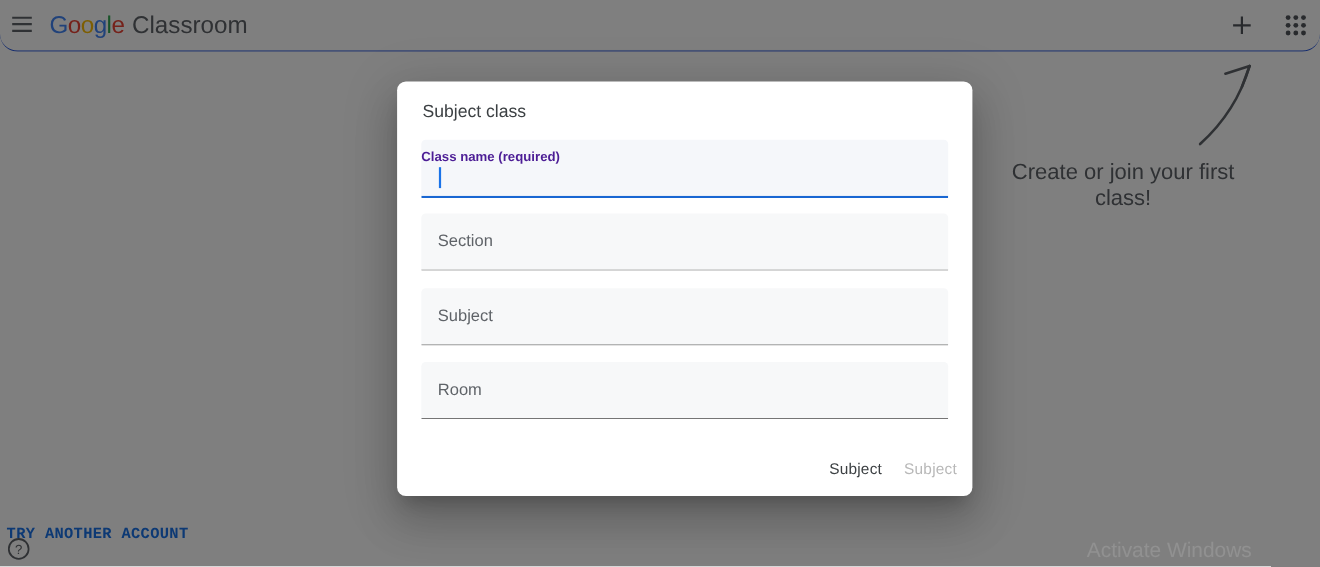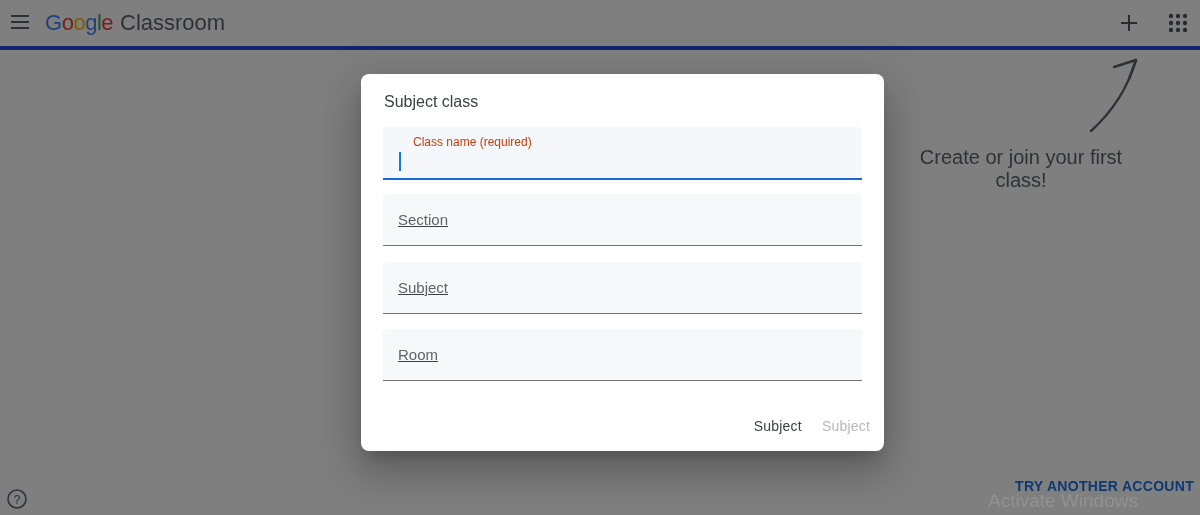--- a/index.html
+++ b/index.html
@@ -1,39 +1,39 @@
 <!DOCTYPE html>
 <html><head>
 <meta charset="utf-8">
 <style>
   html,body{margin:0;padding:0;background:#fff;}
   .page{position:relative;width:1200px;height:515px;overflow:hidden;
         font-family:"Liberation Sans",sans-serif;background:#fff;}
 
   
   .header{position:absolute;left:0;top:0;right:0;height:46px;background:#fff;
-          border-bottom:4px solid #1d4ed8;}
+          border-bottom:1px solid #1d4ed8;border-radius:16px;}
   .menu-btn{position:absolute;left:6px;top:9px;width:28px;height:28px;border:none;
             background:transparent;padding:0;cursor:pointer;}
   .logo{position:absolute;left:45px;top:0;height:46px;line-height:46px;
         font-size:22px;letter-spacing:-0.5px;white-space:nowrap;}
   .logo .product{color:#5f6368;margin-left:7px;letter-spacing:0;}
   .icon-btn{position:absolute;top:5px;width:36px;height:36px;border:none;background:transparent;
             padding:6px;cursor:pointer;}
   .plus-btn{right:53px;}
   .apps-btn{right:4px;}
 
   
   .hint{position:absolute;top:146px;left:910px;width:222px;text-align:center;
         font-size:20px;color:#5f6368;}
   .arrow-svg{position:absolute;left:1080px;top:53px;}
   .question{position:absolute;top:452px;left:0;right:0;text-align:center;
             font-size:14px;color:#3c4043;}
-  .try-link{position:absolute;top:477px;left:0;right:0;text-align:right;border:none;
-            background:transparent;font-family:Liberation Sans, sans-serif;font-size:14px;font-weight:700;
+  .try-link{position:absolute;top:477px;left:0;right:0;text-align:left;border:none;
+            background:transparent;font-family:Liberation Mono, monospace;font-size:14px;font-weight:700;
             color:#1a73e8;letter-spacing:.3px;cursor:pointer;}
   .help-btn{position:absolute;left:5px;top:488px;width:24px;height:24px;border:none;
             background:transparent;padding:0;cursor:pointer;}
 
   
   .scrim{position:absolute;inset:0;background:rgba(0,0,0,0.5);}
 
   
   .watermark{position:absolute;left:988px;top:490px;font-size:19px;font-weight:300;
              color:rgba(255,255,255,0.14);white-space:nowrap;}
@@ -41,28 +41,28 @@
   
   .dialog{position:absolute;left:361px;top:74px;width:523px;height:377px;background:#fff;
           border-radius:8px;box-shadow:0 11px 15px -7px rgba(0,0,0,.2),
           0 24px 38px 3px rgba(0,0,0,.14),0 9px 46px 8px rgba(0,0,0,.12);}
   .dialog-title{position:absolute;left:23px;top:19px;font-size:16px;font-weight:500;
                 color:#3c4043;}
   .field{position:absolute;left:22px;width:479px;height:52px;background:#f7f8f9;
          border-bottom:1px solid #757575;box-sizing:border-box;border-radius:4px 4px 0 0;}
   .field input{position:absolute;inset:0;width:100%;height:100%;background:transparent;
                border:none;outline:none;font-family:inherit;font-size:15px;color:#3c4043;
-               padding:0 0 0 15px;box-sizing:border-box;text-decoration:underline;}
+               padding:0 0 0 15px;box-sizing:border-box;}
   .field input::placeholder{color:#5f6368;opacity:1;}
   .field-classname{top:53px;height:53px;border-bottom:2px solid #1967d2;background:#f5f7fa;}
   .field-classname input{padding-top:22px;}
   .field-section{top:120px;}
   .field-subject{top:188px;}
   .field-room{top:255px;}
-  .float-label{position:absolute;left:30px;top:8px;font-size:12px;color:#c2410c;}
+  .float-label{position:absolute;left:0;top:8px;font-size:12px;color:#4c1d95;font-weight:bold;}
   .caret{position:absolute;left:16px;top:25px;width:2px;height:19px;background:#1a73e8;}
 
   .actions{position:absolute;right:6px;bottom:9px;display:flex;gap:4px;}
   .btn{background:transparent;border:none;border-radius:4px;font-family:inherit;
        font-size:14px;font-weight:500;padding:8px;cursor:pointer;letter-spacing:.2px;}
   .btn-cancel{color:#3c4043;}
   .btn-create{color:#b8b8b8;cursor:default;}
 </style>
 </head>
 <body>

